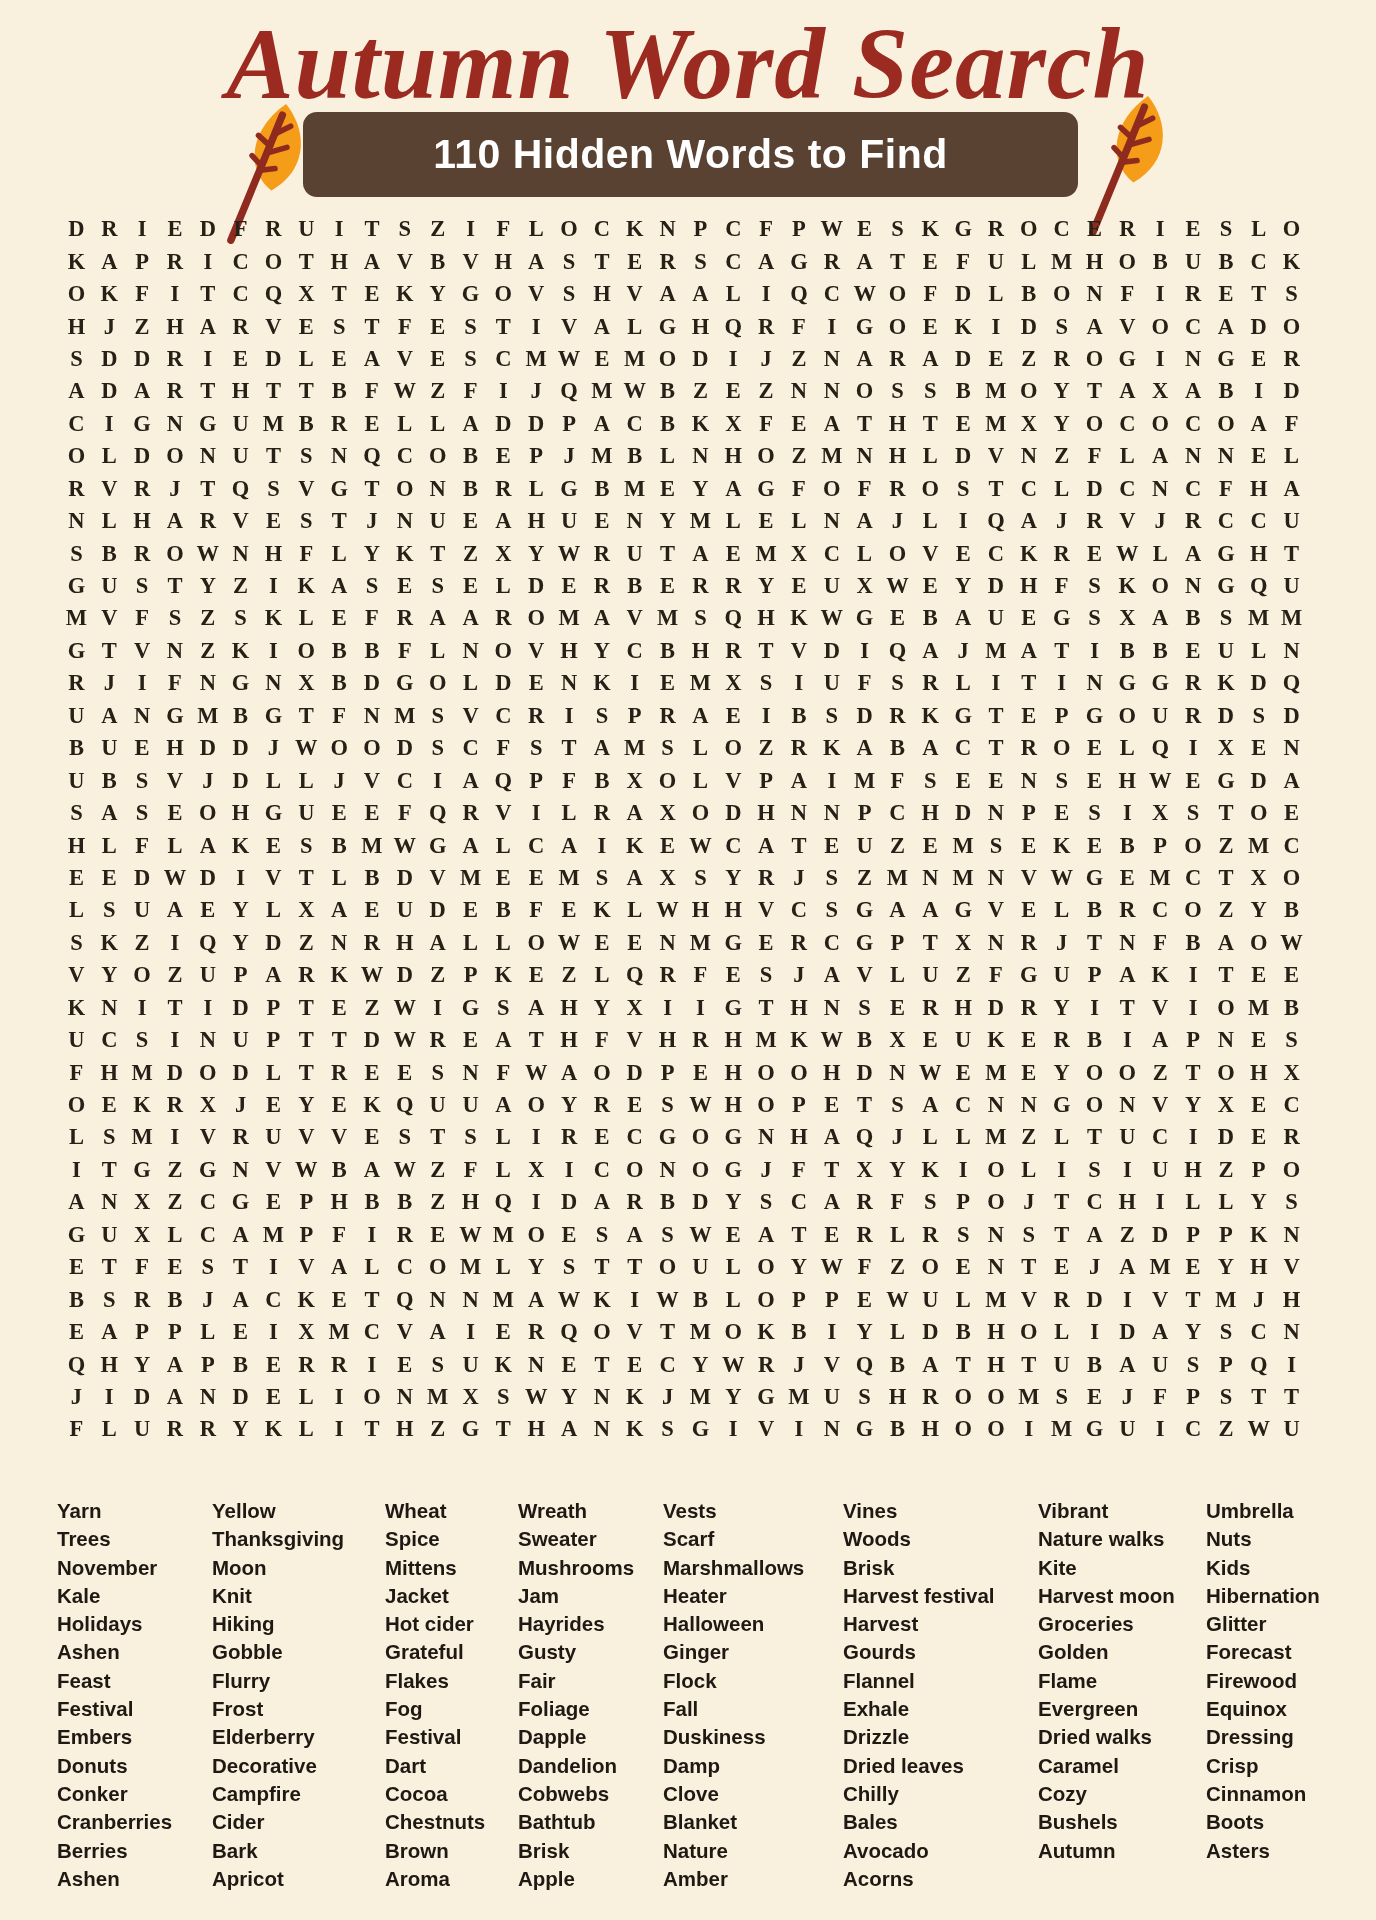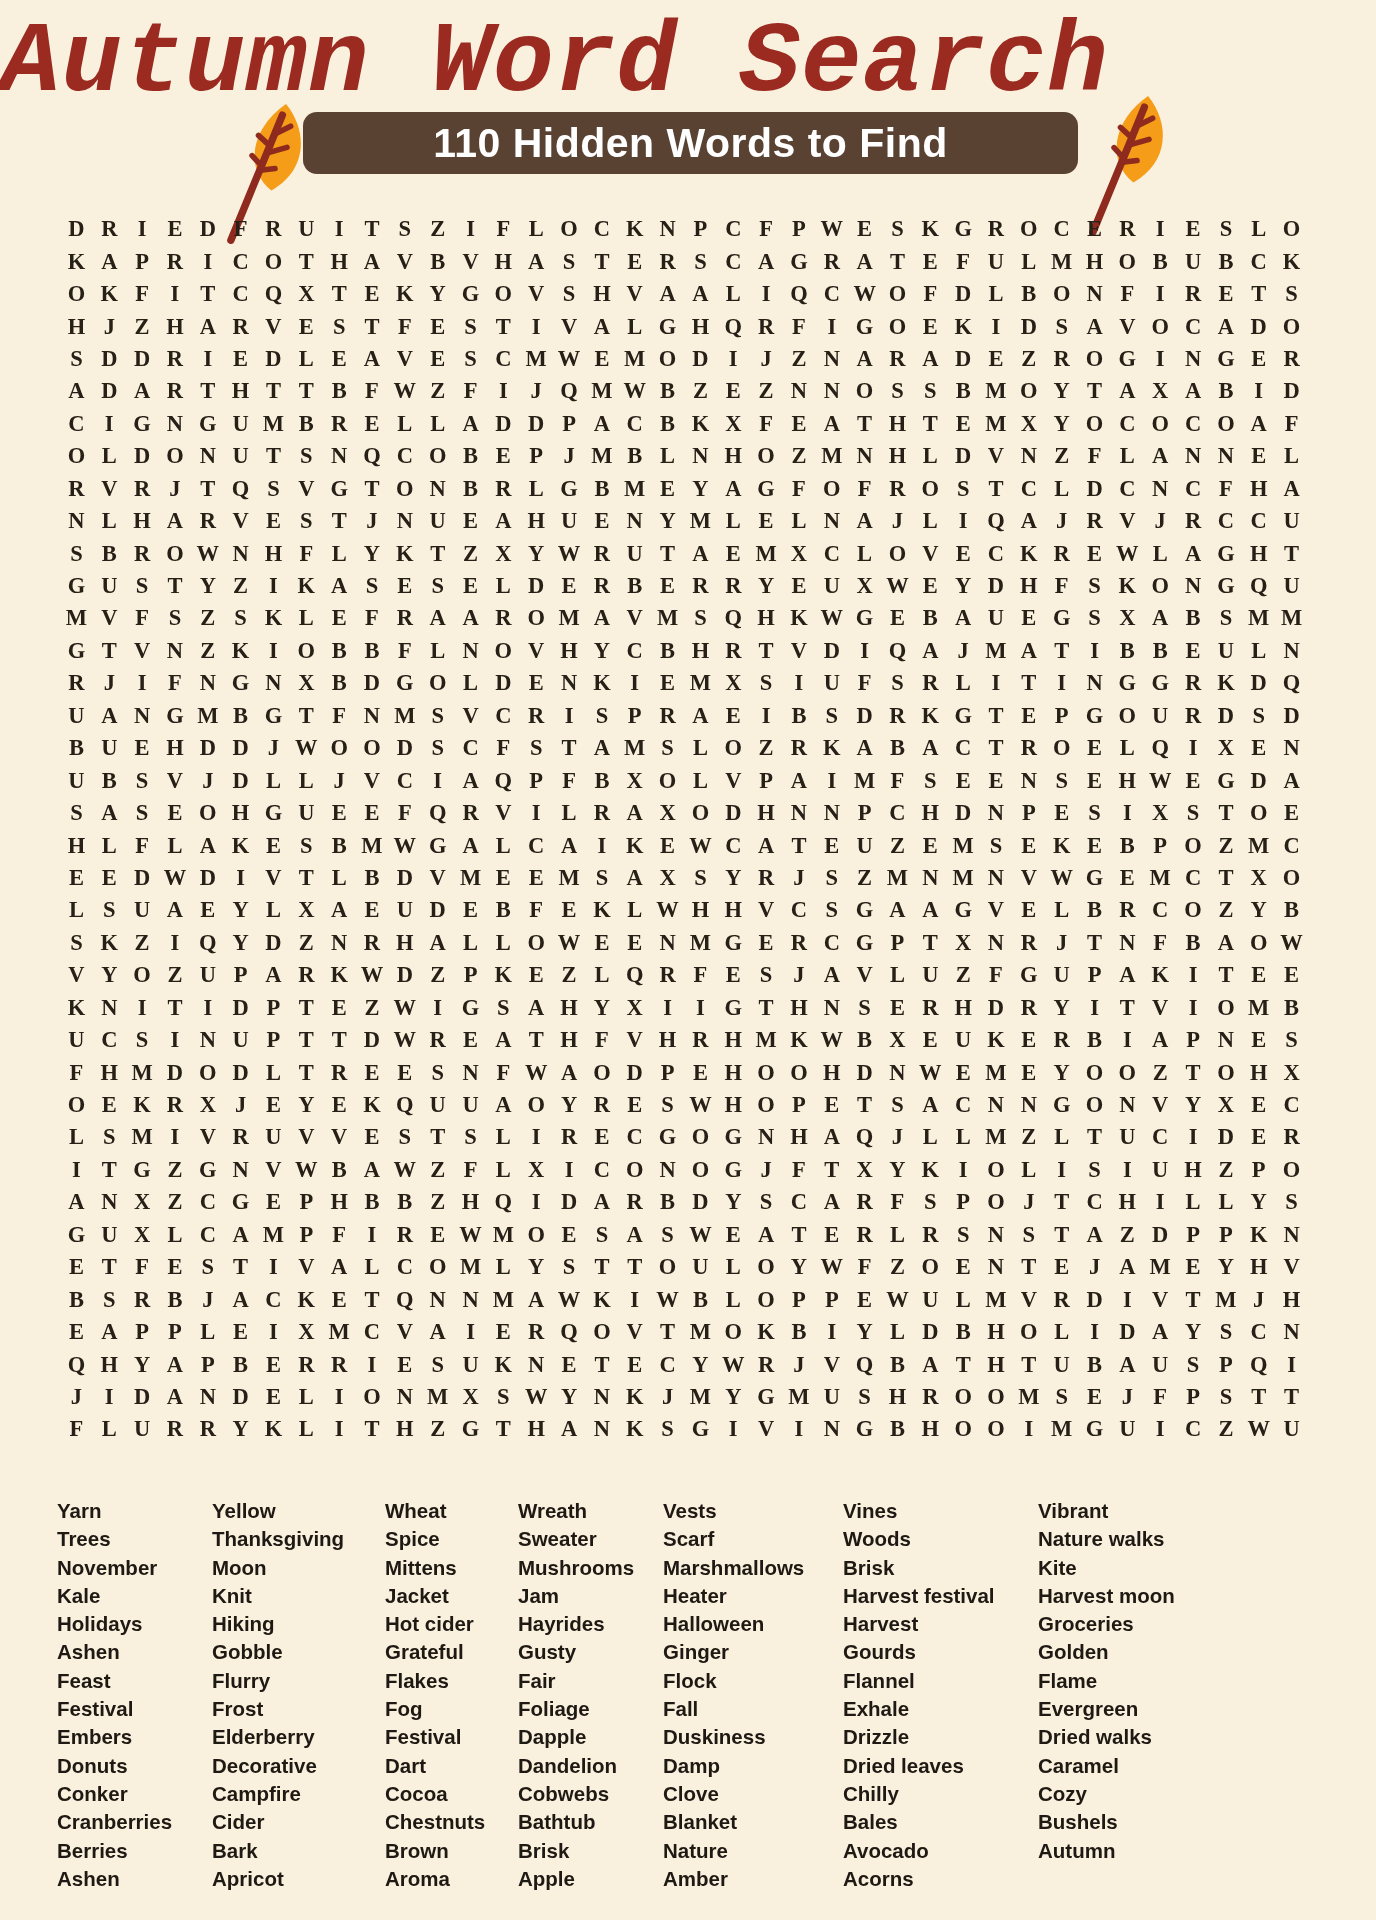--- a/index.html
+++ b/index.html
@@ -6,26 +6,27 @@
     --bg:#faf0de; --title:#9b2a20; --banner:#5a4233; --banner-text:#ffffff;
     --leaf:#f59d18; --vein:#8e2b1e; --letter:#262017; --word:#1e1913;
   }
   *{margin:0;padding:0;box-sizing:border-box;}
   html,body{width:1376px;}
   body{background:var(--bg);font-family:"Liberation Sans",sans-serif;}
   .page{position:relative;width:1376px;height:1920px;background:var(--bg);overflow:hidden;}
 
   .title{
     position:absolute;top:6px;left:0;width:100%;
-    font-family:Liberation Mono, monospace;font-style:italic;font-weight:bold;
+    text-align:center;
+    font-family:Liberation Serif, serif;font-style:italic;font-weight:bold;
     font-size:101px;letter-spacing:1px;color:var(--title);
   }
 
   .banner{
-    position:absolute;top:112px;left:303px;width:775px;height:62px;
+    position:absolute;top:112px;left:303px;width:775px;height:85px;
     background:var(--banner);border-radius:14px;
     display:flex;align-items:center;justify-content:center;
   }
   .banner span{
     color:var(--banner-text);font-weight:bold;font-size:41px;letter-spacing:0.5px;
     font-family:"Liberation Sans",sans-serif;
   }
   .leaf{position:absolute;}
   .leaf-left{top:100px;left:218px;width:92px;height:148px;}
   .leaf-right{top:92px;left:1080px;width:92px;height:148px;}
@@ -1635,15 +1636,30 @@
         <div class="word">Groceries</div>
         <div class="word">Golden</div>
         <div class="word">Flame</div>
         <div class="word">Evergreen</div>
         <div class="word">Dried walks</div>
         <div class="word">Caramel</div>
         <div class="word">Cozy</div>
         <div class="word">Bushels</div>
         <div class="word">Autumn</div>
       </div>
+      <div class="wcol c7">
+        <div class="word">Umbrella</div>
+        <div class="word">Nuts</div>
+        <div class="word">Kids</div>
+        <div class="word">Hibernation</div>
+        <div class="word">Glitter</div>
+        <div class="word">Forecast</div>
+        <div class="word">Firewood</div>
+        <div class="word">Equinox</div>
+        <div class="word">Dressing</div>
+        <div class="word">Crisp</div>
+        <div class="word">Cinnamon</div>
+        <div class="word">Boots</div>
+        <div class="word">Asters</div>
+      </div>
     </div>
 
 </div>
 
 </body></html>

